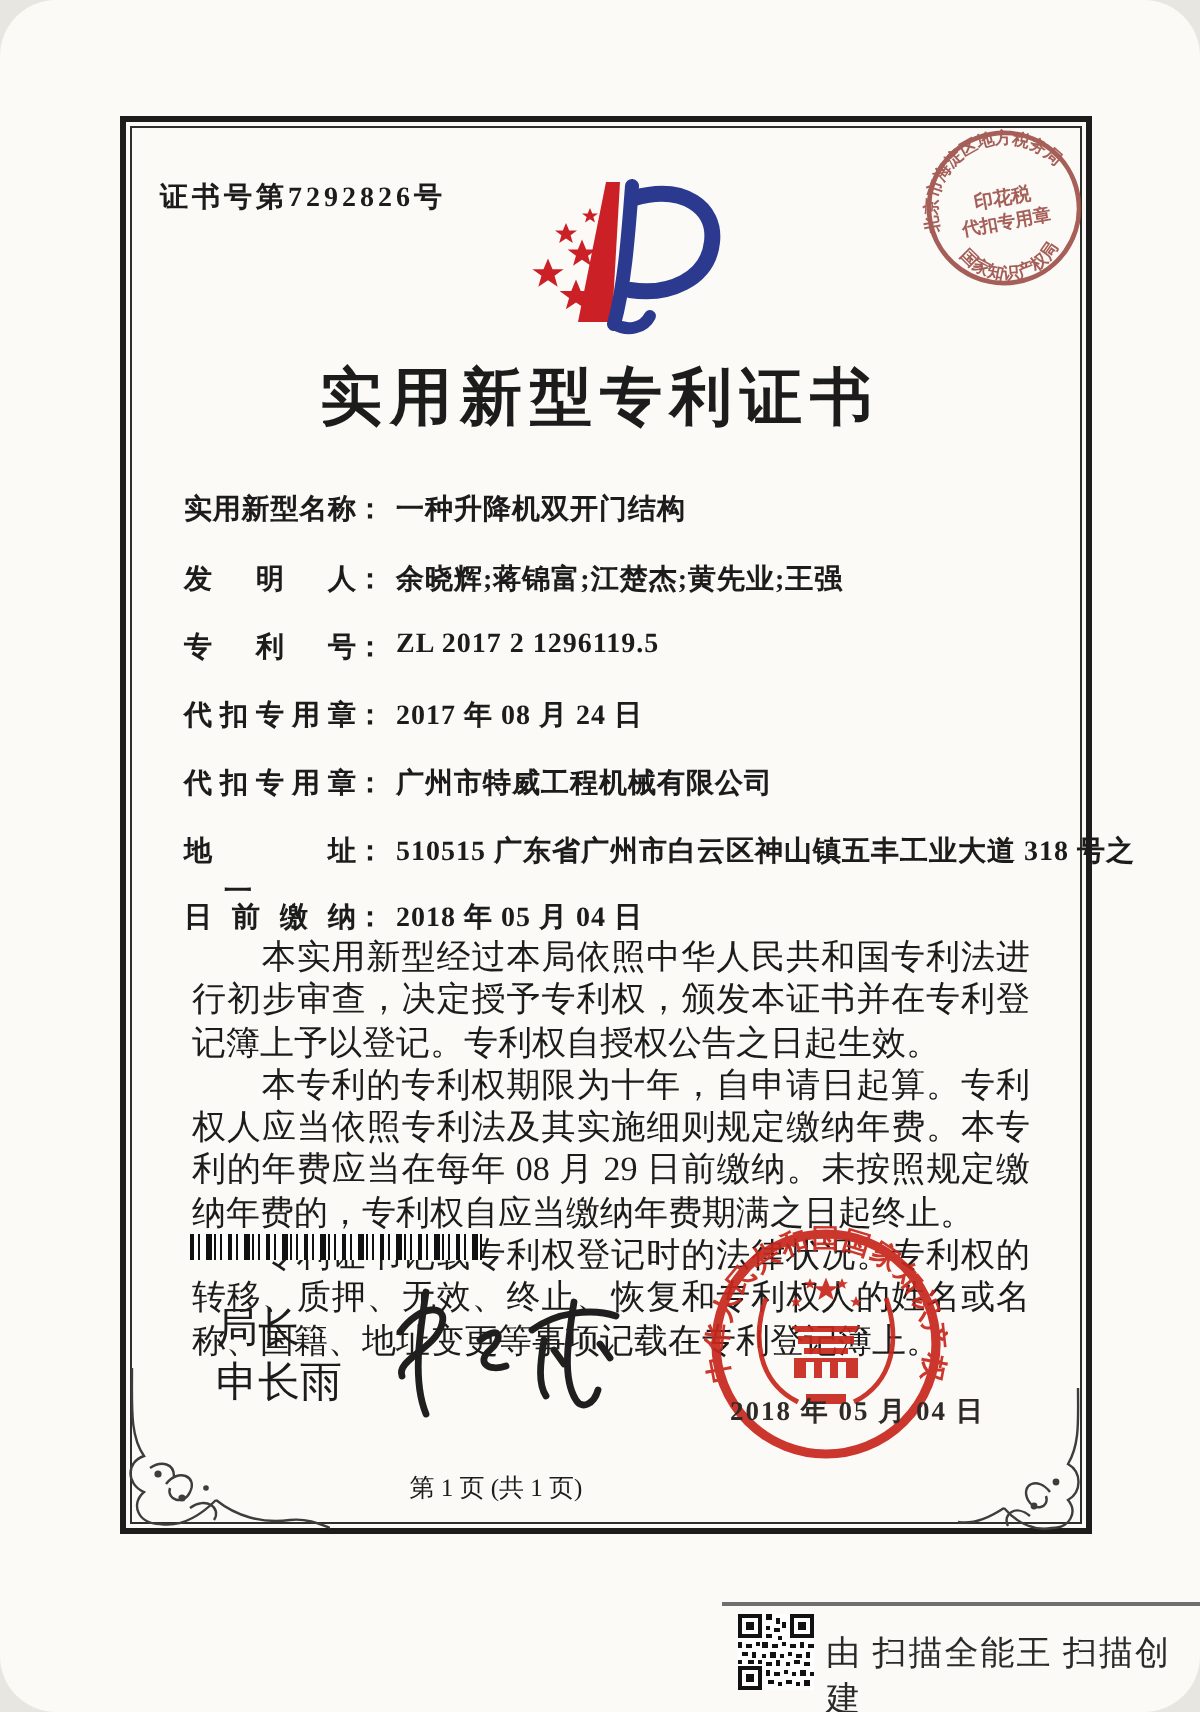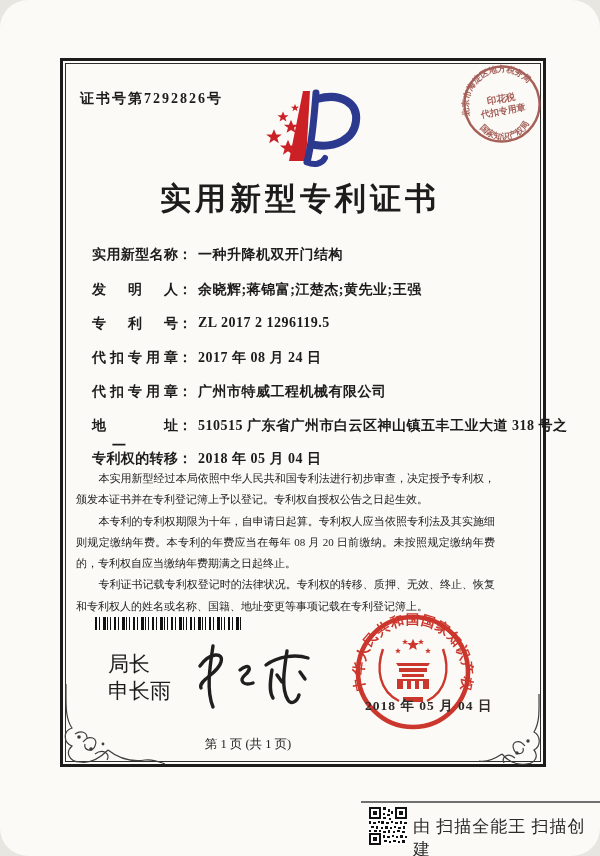--- a/index.html
+++ b/index.html
@@ -13,21 +13,21 @@
   .cert-no{position:absolute;left:80px;top:90px;font-size:14px;font-weight:bold;letter-spacing:2px;}
   .title{position:absolute;left:0;top:178px;width:600px;text-align:center;
          font-size:31px;font-weight:bold;letter-spacing:4px;}
   .fields{position:absolute;left:92px;top:0;width:456px;font-size:14px;font-weight:bold;}
   .frow{position:absolute;left:0;white-space:nowrap;}
   .flabel{display:inline-block;width:86px;text-align:justify;text-align-last:justify;vertical-align:top;}
   .fcolon{display:inline-block;margin-right:6px;vertical-align:top;}
   .fvalue{display:inline-block;letter-spacing:.5px;vertical-align:top;}
   .frow-grant2{position:absolute;left:263px;top:0;white-space:nowrap;}
   .addr2{position:absolute;left:20px;top:20px;font-weight:bold;}
-  .body-text{position:absolute;left:76px;top:468px;width:419px;font-size:11px;
+  .body-text{position:absolute;left:96px;top:468px;width:419px;font-size:17px;
              line-height:21.3px;text-align:justify;}
   .body-text p{margin:0;text-indent:2.05em;}
   .barcode{position:absolute;left:95px;top:617px;width:146px;height:13px;
     background:repeating-linear-gradient(90deg,#111 0 2px,#fff 2px 4px,#111 4px 5px,#fff 5px 8px,#111 8px 11px,#fff 11px 12px,#111 12px 13px,#fff 13px 15px,#111 15px 16px,#fff 16px 19px);}
   .director{position:absolute;left:108px;top:651px;font-size:21px;font-weight:normal;line-height:27px;}
   .sig{position:absolute;left:178px;top:634px;}
   .gov-seal{position:absolute;left:352px;top:611px;}
   .seal-date{position:absolute;left:365px;top:697px;font-size:13.5px;font-weight:bold;color:#2e2a28;letter-spacing:1px;}
   .tax-seal{position:absolute;left:461px;top:63px;}
   .logo{position:absolute;left:246px;top:84px;}
@@ -100,27 +100,27 @@
       <span class="flabel">代扣专用章</span><span class="fcolon">：</span><span class="fvalue">2017 年 08 月 24 日</span>
     </div>
     <div class="frow" style="top:383px">
       <span class="flabel">代扣专用章</span><span class="fcolon">：</span><span class="fvalue">广州市特威工程机械有限公司</span>
     </div>
     <div class="frow" style="top:417px">
       <span class="flabel">地址</span><span class="fcolon">：</span><span class="fvalue">510515 广东省广州市白云区神山镇五丰工业大道 318 号之</span>
       <span class="addr2">一</span>
     </div>
     <div class="frow" style="top:450px">
-      <span class="flabel">专利权的转移</span><span class="fcolon">：</span><span class="fvalue">2018 年 05 月 04 日</span>
+      <span class="flabel">日前缴纳</span><span class="fcolon">：</span><span class="fvalue">2018 年 05 月 04 日</span>
     </div>
   </div>
 
   <div class="body-text">
     <p>本实用新型经过本局依照中华人民共和国专利法进行初步审查，决定授予专利权，颁发本证书并在专利登记簿上予以登记。专利权自授权公告之日起生效。</p>
-    <p>本专利的专利权期限为十年，自申请日起算。专利权人应当依照专利法及其实施细则规定缴纳年费。本专利的年费应当在每年 08 月 20 日前缴纳。未按照规定缴纳年费的，专利权自应当缴纳年费期满之日起终止。</p>
+    <p>本专利的专利权期限为十年，自申请日起算。专利权人应当依照专利法及其实施细则规定缴纳年费。本专利的年费应当在每年 08 月 29 日前缴纳。未按照规定缴纳年费的，专利权自应当缴纳年费期满之日起终止。</p>
     <p>专利证书记载专利权登记时的法律状况。专利权的转移、质押、无效、终止、恢复和专利权人的姓名或名称、国籍、地址变更等事项记载在专利登记簿上。</p>
   </div>
 
   <div class="barcode"></div>
 
   <div class="director">
     <div>局长</div>
     <div>申长雨</div>
   </div>
 

